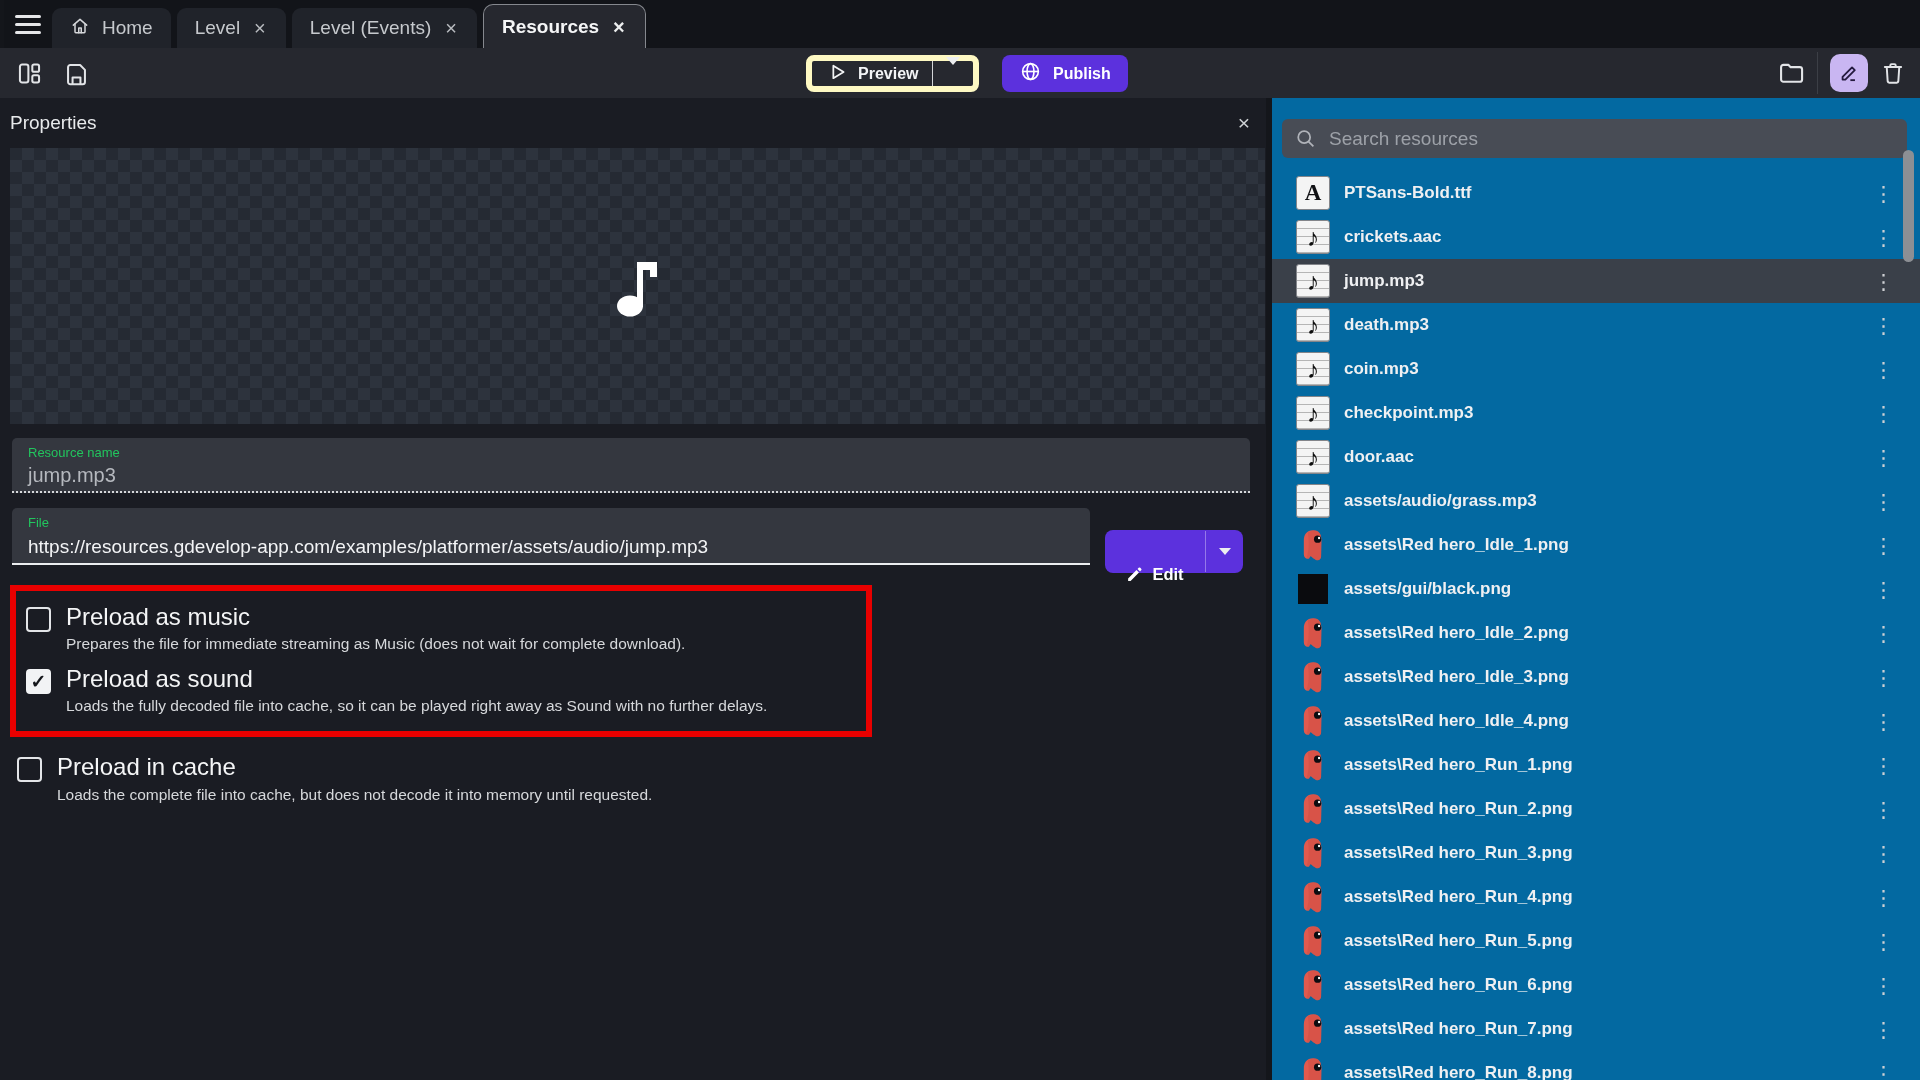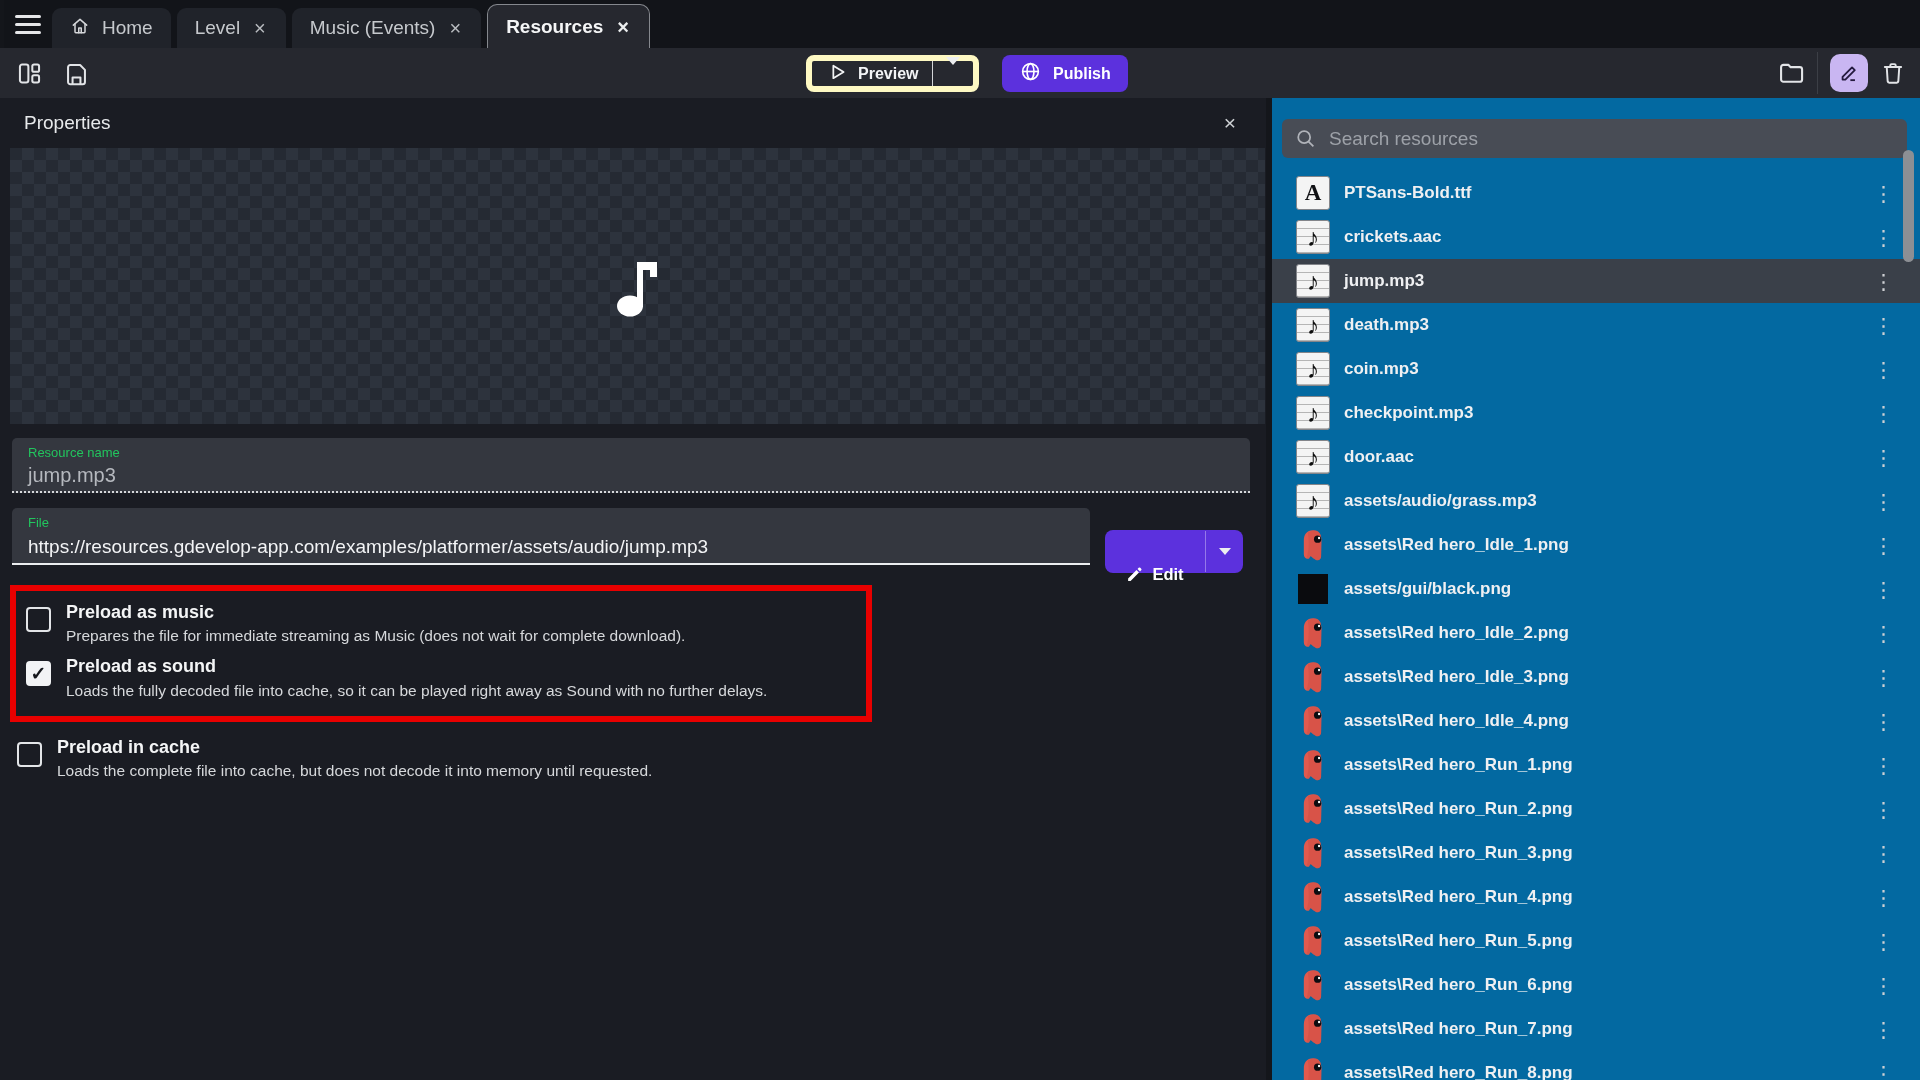--- a/index.html
+++ b/index.html
@@ -38,21 +38,21 @@
                  font-size:16px; font-weight:bold; cursor:pointer; }
   .publish-btn svg { stroke:#fff; fill:none; stroke-width:1.7; }
   .tb-right { position:absolute; right:14px; top:0; height:50px; display:flex; align-items:center; gap:12px; }
   .tb-divider { width:1px; height:42px; background:#3c3f46; }
   .pencil-chip { width:38px; height:38px; background:#c9b6f2; border-radius:10px; display:flex;
                  align-items:center; justify-content:center; cursor:pointer; }
   .pencil-chip svg { stroke:#241a3e; fill:none; stroke-width:2; stroke-linejoin:round; }
 
   
   .panel { position:absolute; left:0; top:98px; width:1266px; bottom:0; background:#1a1c23; }
-  .panel-header { height:50px; display:flex; align-items:center; padding:0 24px; }
+  .panel-header { height:50px; display:flex; align-items:center; padding:0 10px; }
   .panel-title { font-size:19px; color:#e8eaec; }
   .panel-close { margin-left:auto; font-size:21px; color:#cfd2d5; cursor:pointer; padding:0 6px; }
   .checker { position:absolute; left:10px; top:50px; width:1255px; height:276px;
              background:repeating-conic-gradient(#2d333d 0% 25%, #252a33 0% 50%);
              background-size:24px 24px; display:flex; align-items:center; justify-content:center; }
 
   .field { position:absolute; background:#34373f; border-radius:5px 5px 0 0; padding:7px 16px 0; }
   .field-label { font-size:13px; color:#22c55e; }
   .field-name { left:12px; top:340px; width:1238px; height:55px; border-bottom:2px dotted #d6d8db; }
   .field-name .field-value { font-size:20px; color:#b5b8be; margin-top:4px; }
@@ -68,21 +68,21 @@
   .edit-caret { width:37px; display:flex; align-items:center; justify-content:center; }
   .edit-caret .caret-down { border-left-width:6px; border-right-width:6px; border-top-width:7px; }
 
   .options { position:absolute; left:10px; top:487px; width:862px; }
   .red-box { border:6px solid #e80000; padding:5px 10px 11px 10px; }
   .opt-row { display:flex; gap:15px; padding:5px 0; }
   .checkbox { width:25px; height:25px; border:2.5px solid #e3e5e8; border-radius:4px; margin-top:6px;
               flex:none; display:flex; align-items:center; justify-content:center; cursor:pointer;
               font-size:19px; font-weight:bold; color:#15171c; }
   .checkbox.checked { background:#f2f3f5; border-color:#f2f3f5; }
-  .opt-title { font-size:18px; font-weight:bold; color:#f4f5f6; line-height:1.3; }
+  .opt-title { font-size:24px; font-weight:normal; color:#f4f5f6; line-height:1.3; }
   .opt-desc { font-size:15.5px; color:#d6d8db; margin-top:3px; }
   .opt-third { margin:9px 0 0 7px; }
 
   
   .sidebar { position:absolute; left:1272px; top:98px; width:648px; bottom:0; background:#0369a1; }
   .search-box { margin:21px 13px 0 10px; height:39px; background:#484c55; border-radius:6px;
                 display:flex; align-items:center; gap:13px; padding:0 13px; }
   .search-box svg { stroke:#b0b3b9; fill:none; stroke-width:2; flex:none; }
   .search-box input { flex:1; background:transparent; border:none; outline:none; font-size:19px;
                       color:#e8e9eb; font-family:"Liberation Sans", sans-serif; }
@@ -121,21 +121,21 @@
             <path d="M10.5 20v-5.5h3V20"></path>
           </svg>
       </span>
       <span>Home</span>
     </div>
     <div class="tab">
       <span>Level</span>
       <span class="tab-close">×</span>
     </div>
     <div class="tab">
-      <span>Music (Events)</span>
+      <span>Level (Events)</span>
       <span class="tab-close">×</span>
     </div>
     <div class="tab active">
       <span>Resources</span>
       <span class="tab-close">×</span>
     </div>
   </div>
 
   <div class="toolbar">
     <div class="tb-left">

